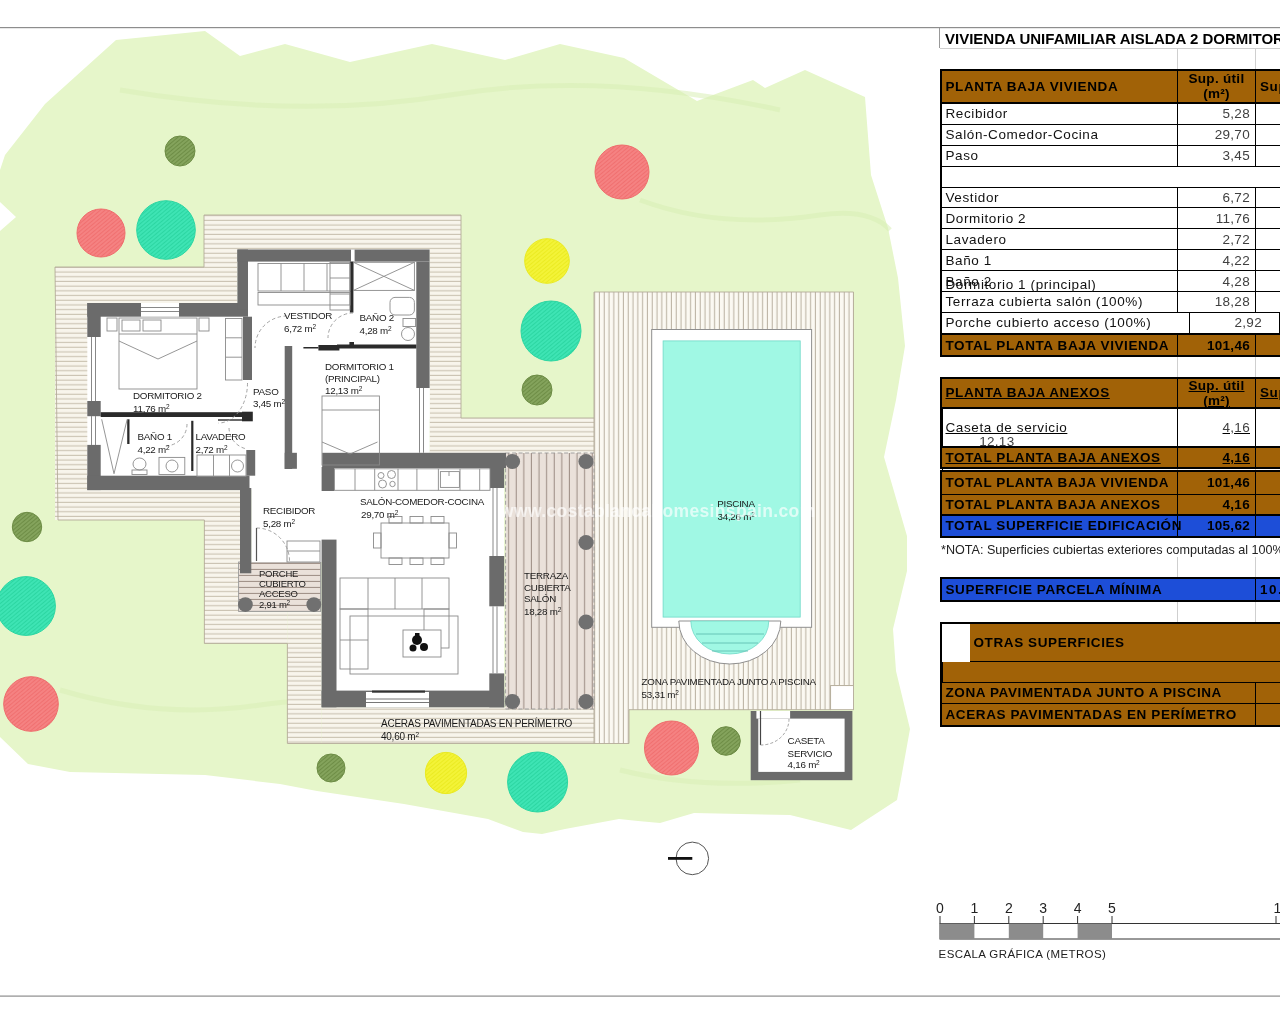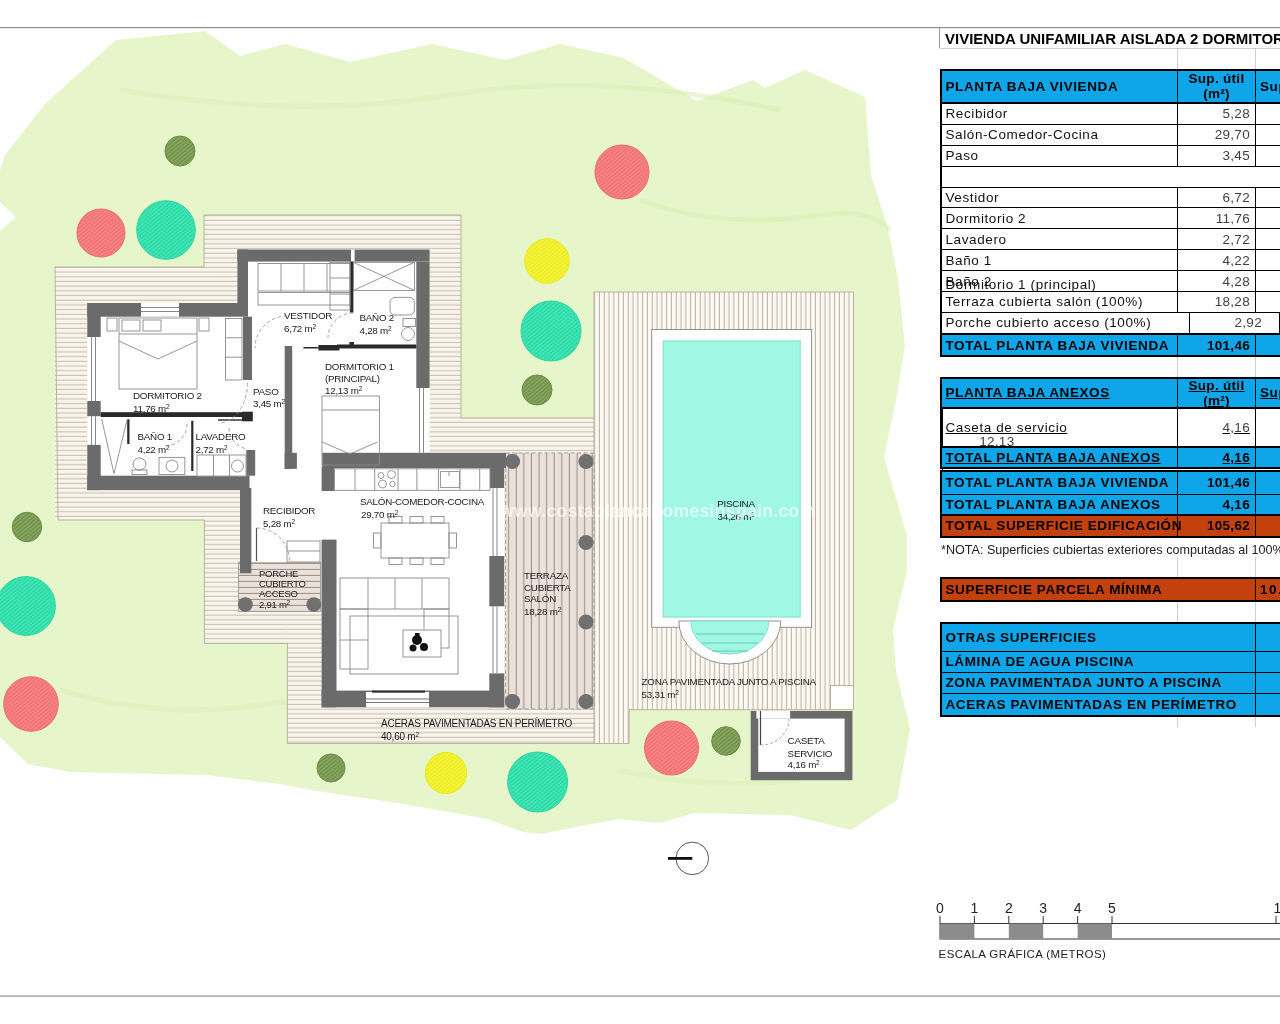--- a/index.html
+++ b/index.html
@@ -383,22 +383,22 @@
 <div style="position:absolute;left:1254.5px;top:557px;width:1px;height:20px;background:#cfcfcf;"></div>
 <div style="position:absolute;left:1176.5px;top:597.5px;width:1px;height:24px;background:#cfcfcf;"></div>
 <div style="position:absolute;left:1254.5px;top:597.5px;width:1px;height:24px;background:#cfcfcf;"></div>
 <div style="position:absolute;left:1176.5px;top:706px;width:1px;height:21px;background:#cfcfcf;"></div>
 <div style="position:absolute;left:1254.5px;top:706px;width:1px;height:21px;background:#cfcfcf;"></div>
 
 <style>
 .t{position:absolute;left:939.5px;width:342px;box-sizing:border-box;border:2px solid #000;}
 .r{display:flex;box-sizing:border-box;border-bottom:1.5px solid #000;}
 .r:last-child{border-bottom:none;}
-.h{background:#0ea5e9;}
-.bl{background:#c2410c;}
+.h{background:#a16207;}
+.bl{background:#1d4ed8;}
 .c1{width:235.5px;flex:0 0 235.5px;box-sizing:border-box;display:flex;align-items:center;}
 .c2{width:78px;flex:0 0 78px;box-sizing:border-box;border-left:1.6px solid #000;display:flex;align-items:center;justify-content:flex-end;}
 .c3{flex:1 0 auto;box-sizing:border-box;border-left:1.6px solid #000;display:flex;align-items:center;white-space:nowrap;}
 .c1w{width:313.5px;flex:0 0 313.5px;box-sizing:border-box;display:flex;align-items:center;}
 </style>
 
 <div class="t" style="top:68.5px;">
   <div class="r h" style="height:33.5px;border-bottom:2px solid #000;">
     <div class="c1 lbl bold">PLANTA BAJA VIVIENDA</div>
     <div class="c2" style="flex-direction:column;justify-content:center;align-items:center;">
@@ -511,26 +511,25 @@
 <div style="position:absolute;left:941px;top:542.5px;font-size:12.6px;letter-spacing:0px;color:#222;white-space:nowrap;">*NOTA: Superficies cubiertas exteriores computadas al 100%</div>
 
 <div class="t" style="top:577px;text-align:right;">
   <div class="r bl" style="height:20.5px;">
       <div class="c1w lbl bold">SUPERFICIE PARCELA MÍNIMA</div>
       <div class="c3 lbl bold bl" style="letter-spacing:1.5px;">10.000</div>
     </div>
 </div>
 
 <div class="t" style="top:621.5px;">
-  <div class="r h" style="height:28px;">
+  <div class="r h" style="height:38px;margin-left:28px;">
       <div class="c1w lbl bold">OTRAS SUPERFICIES</div>
       <div class="c3 h"></div>
     </div>
   <div class="r h" style="height:21.1px;">
-      <div class="c1w lbl bold">LÁMINA DE AGUA PISCINA</div>
       <div class="c3 h"></div>
     </div>
   <div class="r h" style="height:21.1px;">
       <div class="c1w lbl bold">ZONA PAVIMENTADA JUNTO A PISCINA</div>
       <div class="c3 h"></div>
     </div>
   <div class="r h" style="height:21.1px;">
       <div class="c1w lbl bold">ACERAS PAVIMENTADAS EN PERÍMETRO</div>
       <div class="c3 h"></div>
     </div>

